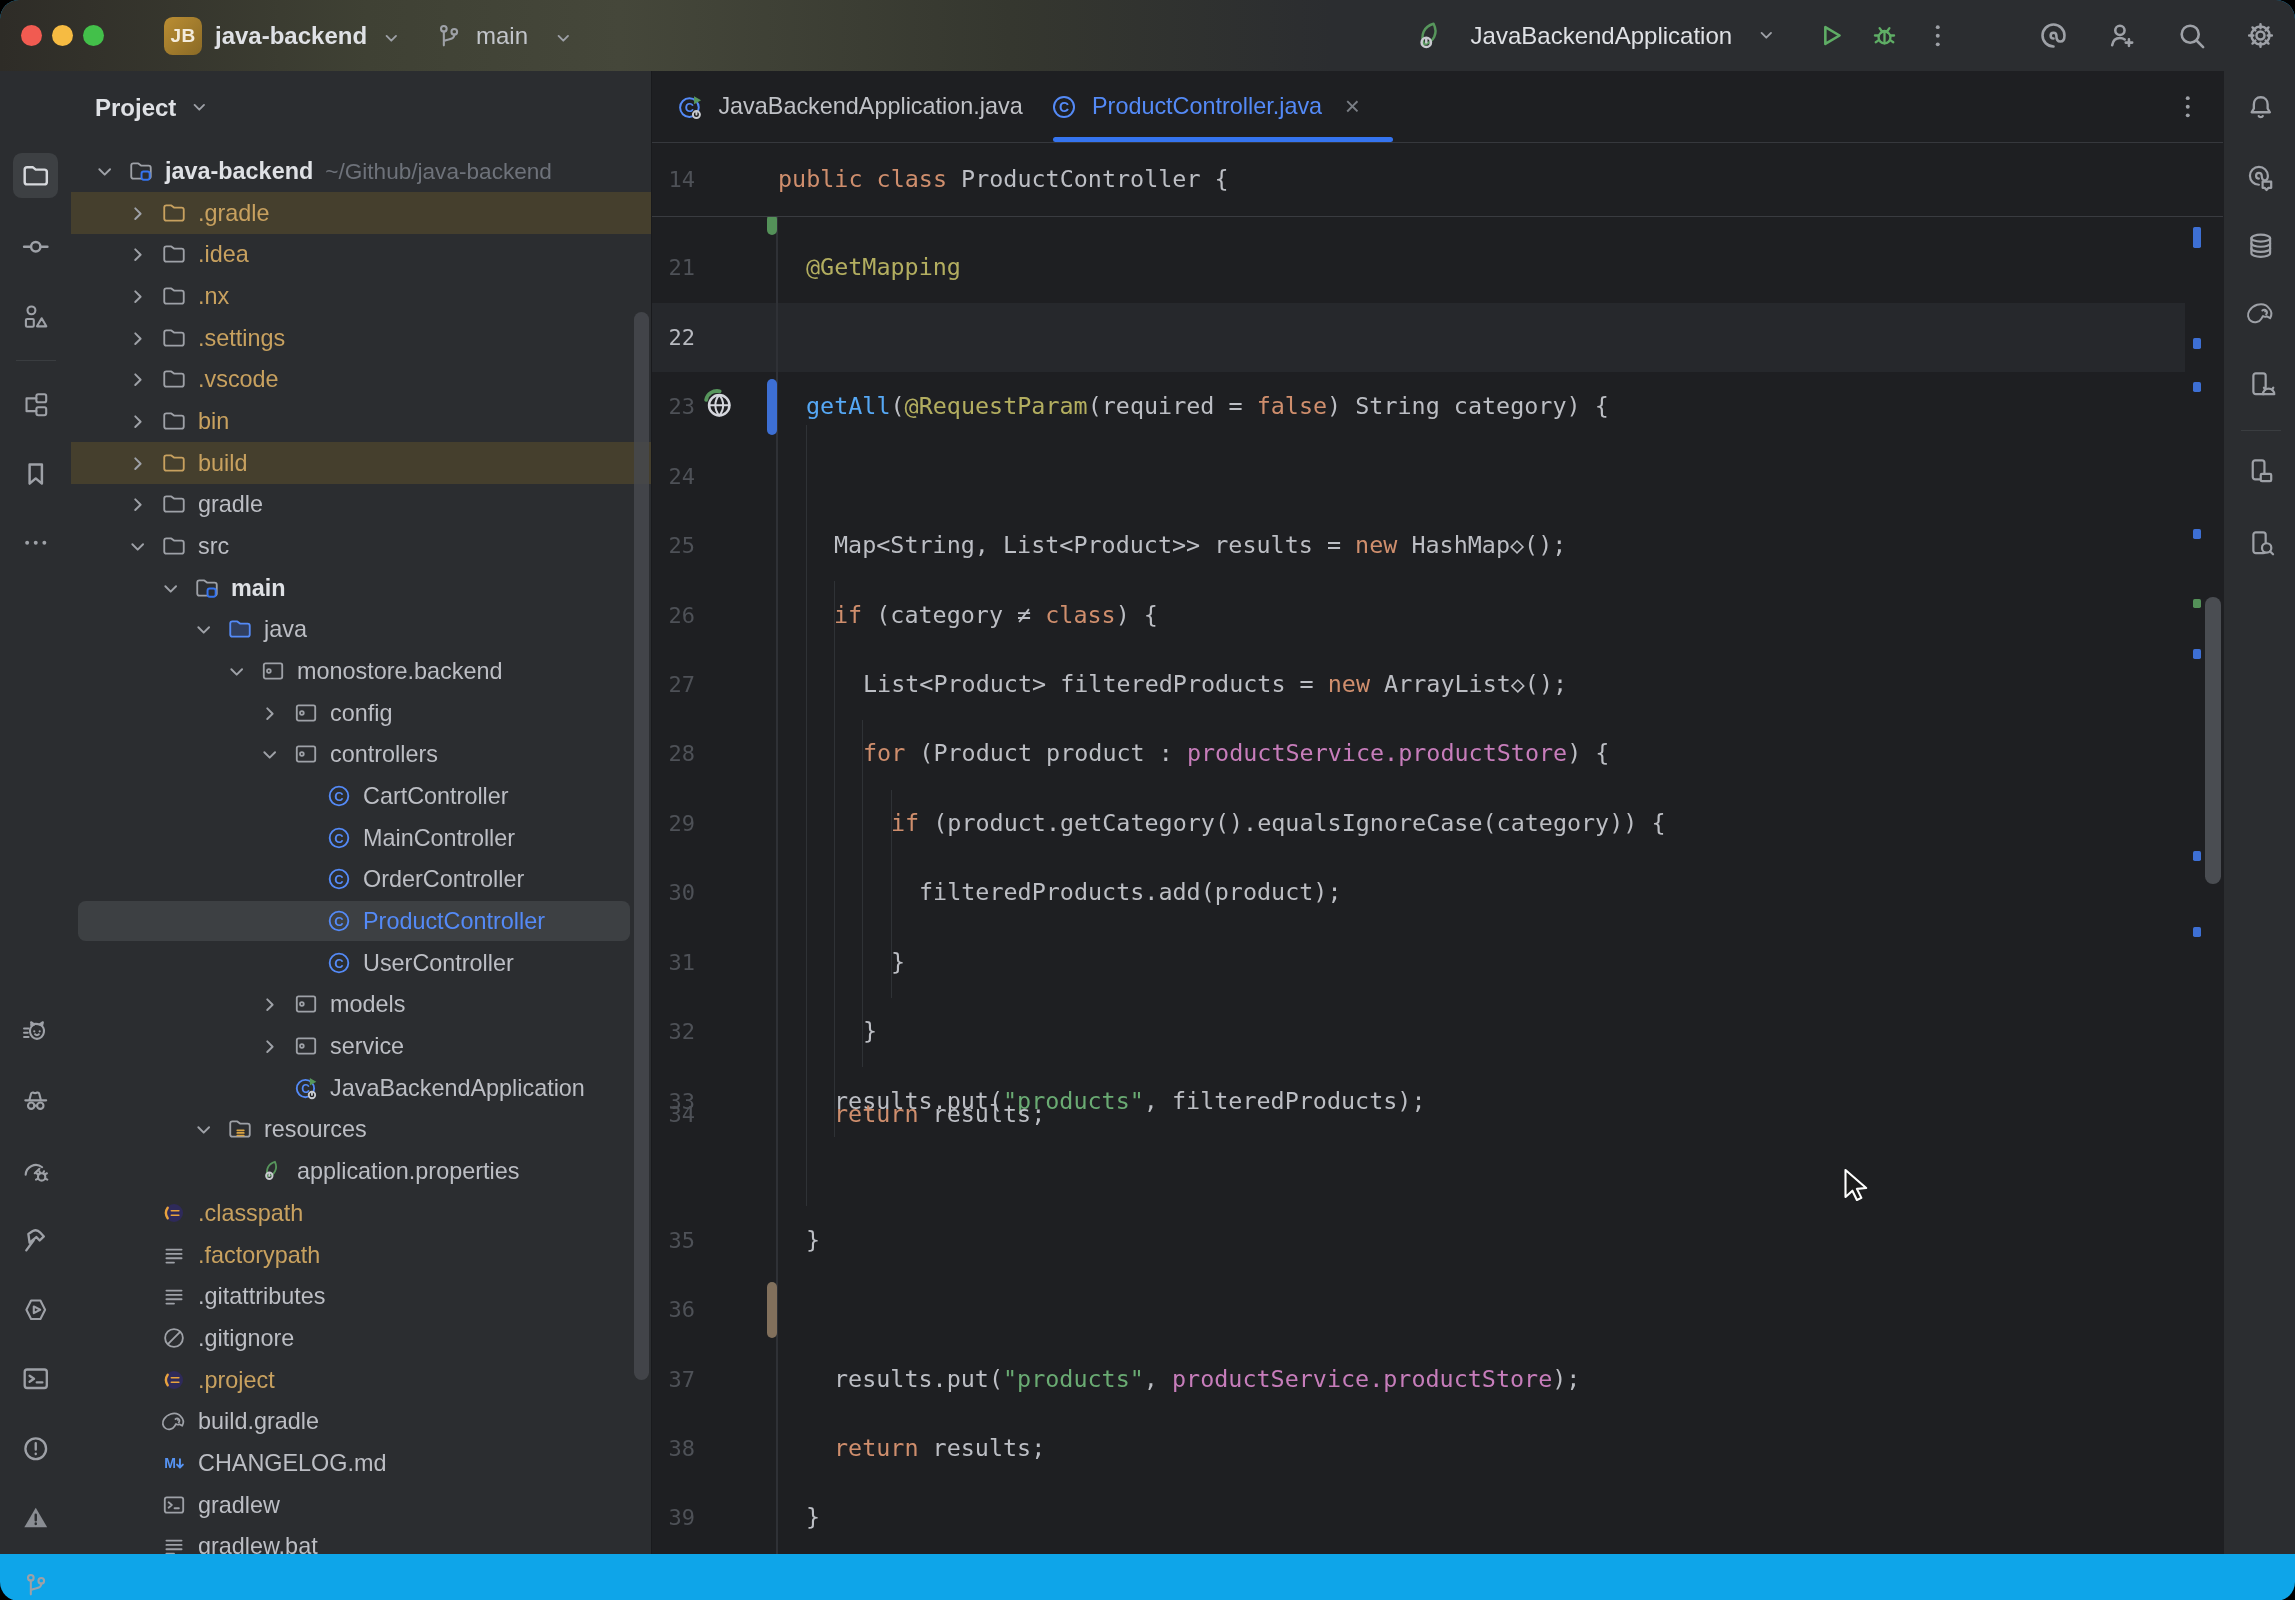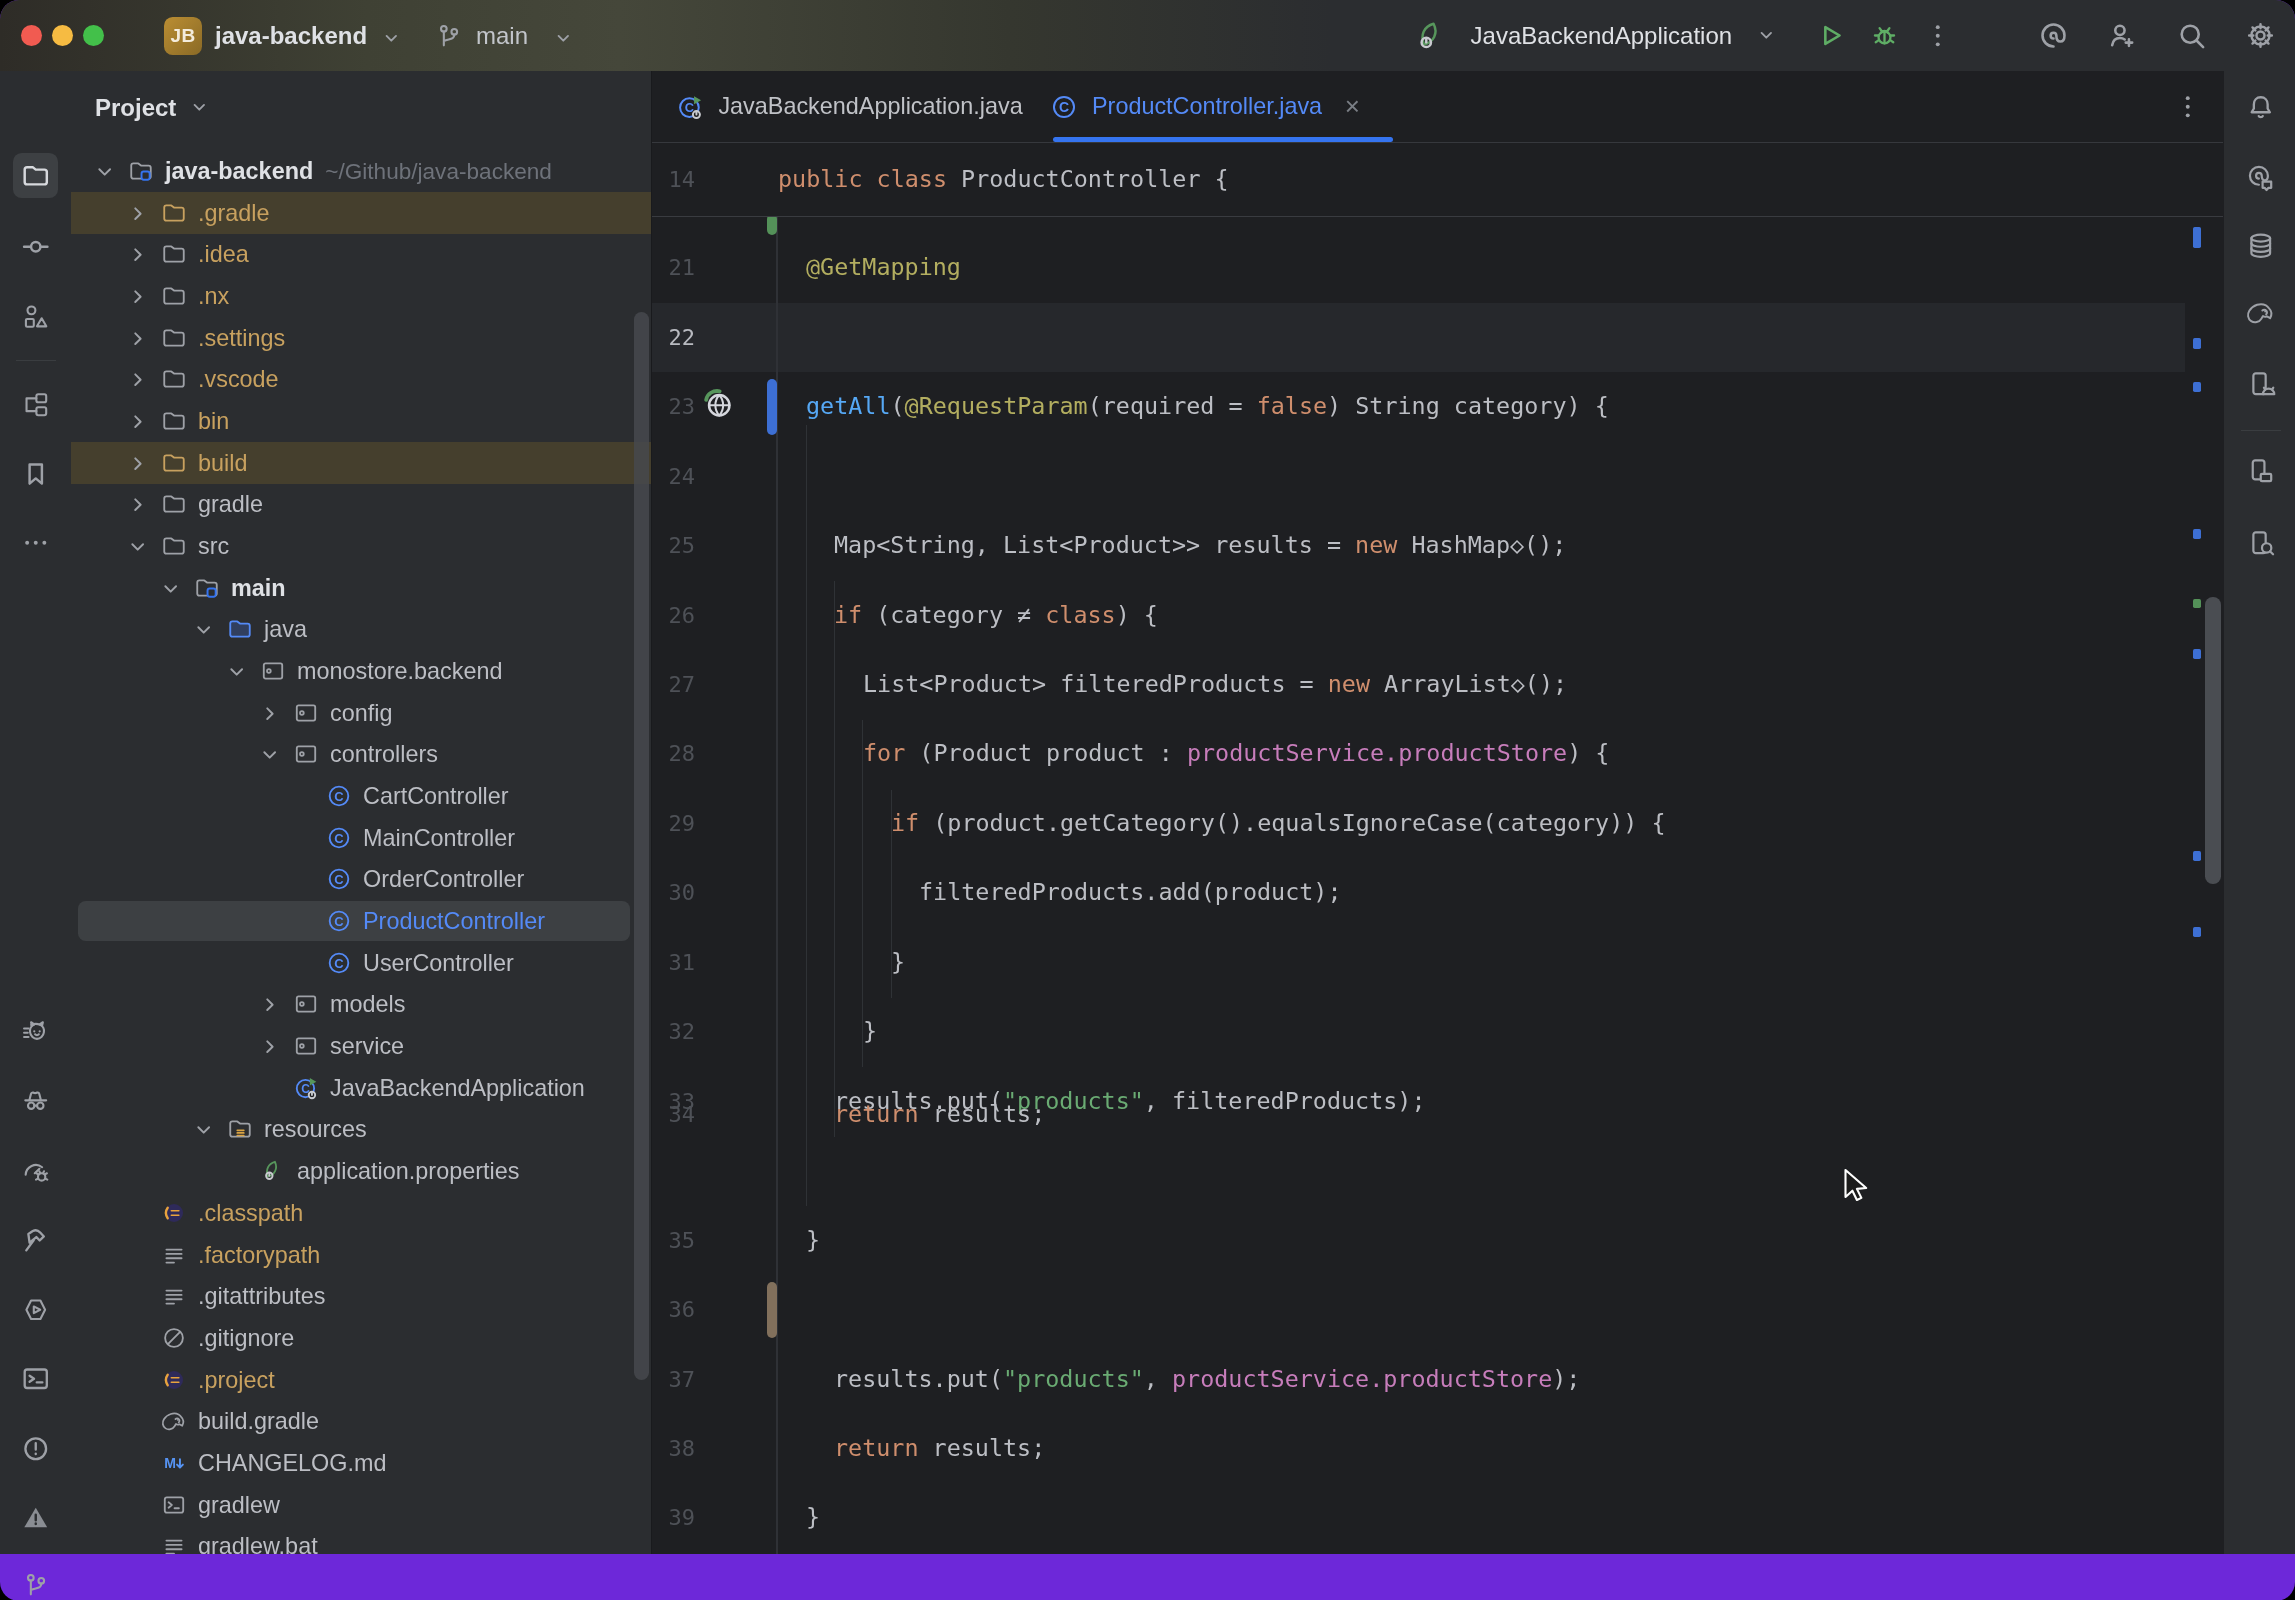--- a/index.html
+++ b/index.html
@@ -1,18 +1,18 @@
 <!DOCTYPE html>
 <html style="font-size:14px"><head>
 <meta charset="utf-8">
 <style>
   html,body{margin:0;padding:0;background:#000;}
   body{font-family:"Liberation Sans",sans-serif;width:2295px;height:1601px;position:relative;}
   .abs{position:absolute;}
-  #window{position:absolute;left:0;top:0;width:2295px;height:1601px;background:#6d28d9;border-radius:19px;overflow:hidden;}
+  #window{position:absolute;left:0;top:0;width:2295px;height:1601px;background:#0ea5e9;border-radius:19px;overflow:hidden;}
 
   
   #titlebar{left:0;top:0;width:2295px;height:71px;
     background:linear-gradient(90deg,#2e2c27 0%,#3f4134 16%,#45473a 27%,#35372f 44%,#2b2d30 58%,#2b2d30 100%);}
   .tl{width:21px;height:21px;border-radius:50%;top:25px;}
   #jb-badge{left:164px;top:16.5px;width:38px;height:38px;border-radius:8.7px;
     background:linear-gradient(135deg,#bb8e33,#8a6a26);color:#f4ecdc;font-weight:bold;font-size:19px;
     display:flex;align-items:center;justify-content:center;letter-spacing:0.4px;}
   .tb-text{top:0;height:71px;line-height:71px;color:#dfe1e5;font-size:24px;}
   .tb-dim{color:#c2c5ca;}

